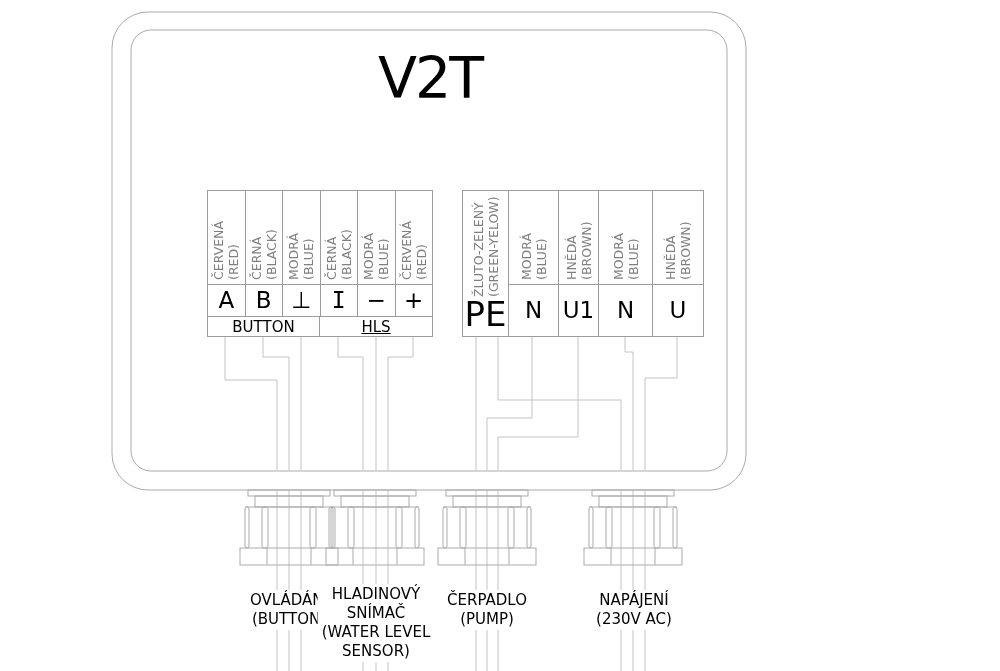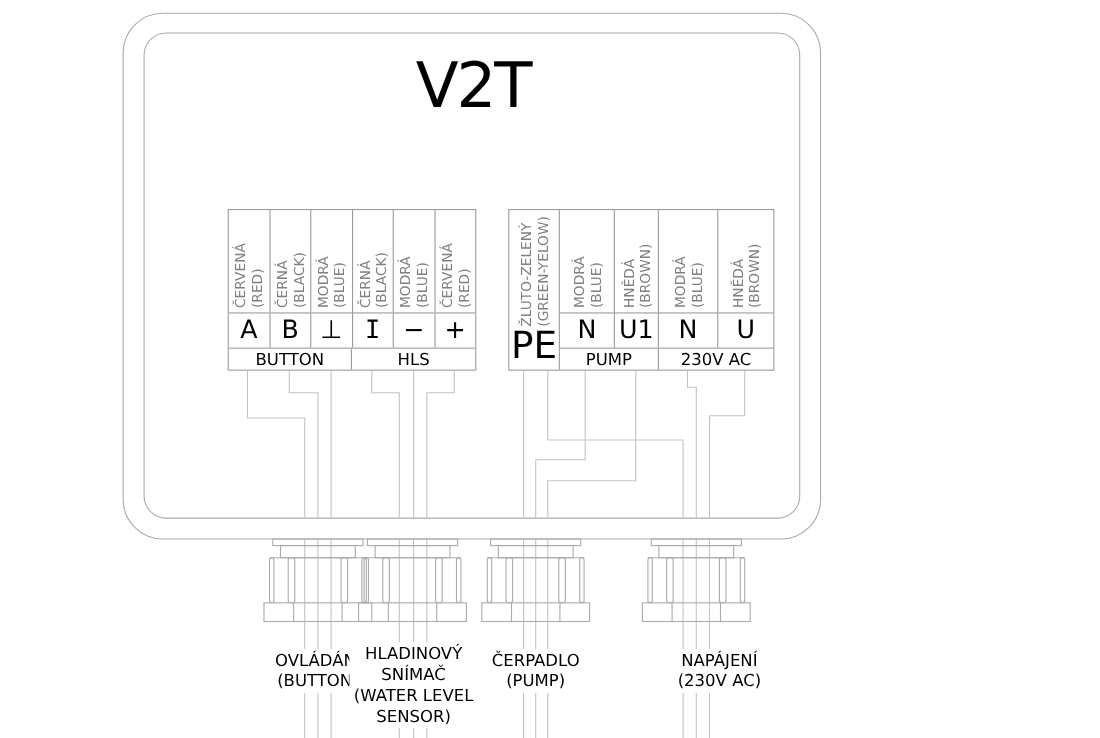--- a/index.html
+++ b/index.html
@@ -117,21 +117,21 @@
         <div class="tcol last">
           <div class="labelcell">
               <div class="vlabel">ČERVENÁ
 (RED)</div>
             </div>
           <div class="termcell">+</div>
         </div>
       </div>
       <div class="grouprow">
         <div class="groupcell" style="width:112px;">BUTTON</div>
-        <div class="groupcell last" style="flex:1;">HLS</div>
+        <div class="groupcell last" style="flex:1;text-decoration:underline;">HLS</div>
       </div>
     </div>
   </div>
 
   <div class="tblock" style="left:462px;top:190px;width:242px;height:147px;">
     <div class="pecol" style="width:46px;">
       <div class="pelabel">
           <div class="vlabel">ŽLUTO-ZELENÝ
 (GREEN-YELOW)</div>
         </div>
@@ -161,31 +161,27 @@
           <div class="termcell">N</div>
         </div>
         <div class="tcol fixed last" style="width:50px;">
           <div class="labelcell">
               <div class="vlabel">HNĚDÁ
 (BROWN)</div>
             </div>
           <div class="termcell">U</div>
         </div>
       </div>
-      <div class="grouprow">
-        <div class="groupcell" style="width:90px;">PUMP</div>
-        <div class="groupcell last" style="flex:1;">230V AC</div>
-      </div>
     </div>
   </div>
 
   <div class="cable" style="left:289px;top:590px;">OVLÁDÁNÍ
 (BUTTON)</div>
   <div class="cable" style="left:376px;top:584px;">HLADINOVÝ
 SNÍMAČ
 (WATER LEVEL
 SENSOR)</div>
   <div class="cable" style="left:487px;top:590px;">ČERPADLO
 (PUMP)</div>
-  <div class="cable" style="left:634px;top:590px;margin-left:20px;">NAPÁJENÍ
+  <div class="cable" style="left:634px;top:590px;">NAPÁJENÍ
 (230V AC)</div>
 
 </div>
 
 </body></html>

